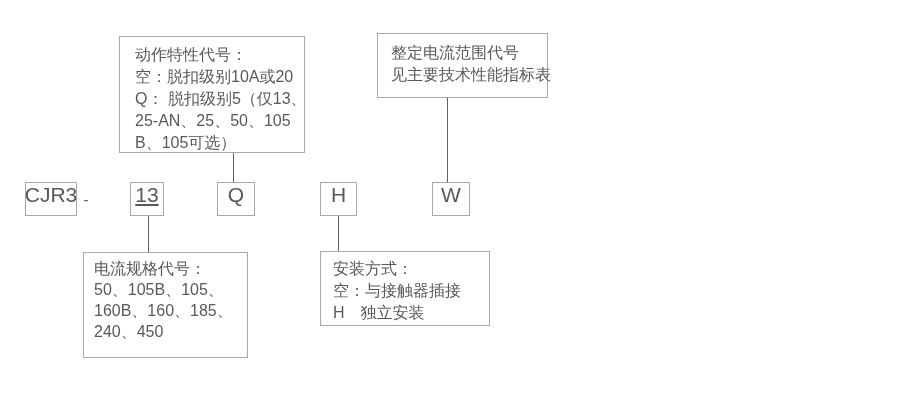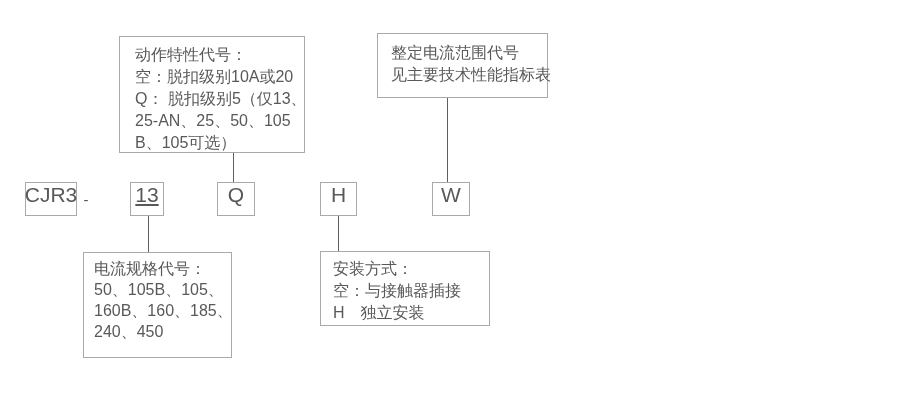--- a/index.html
+++ b/index.html
@@ -20,21 +20,21 @@
   .callout{
     position:absolute;
     border:1px solid var(--border);
     background:var(--bg);
     font-size:16px;
     box-sizing:border-box;
   }
   .callout .cl{white-space:nowrap;}
   #callout-trip{left:119px;top:36px;width:186px;height:117px;padding:7px 6px 0 15px;line-height:22px;}
   #callout-range{left:377px;top:33px;width:171px;height:65px;padding:8px 6px 0 13px;line-height:22px;}
-  #callout-spec{left:83px;top:252px;width:149px;height:106px;padding:5px 16px 0 10px;line-height:21px;}
+  #callout-spec{left:83px;top:252px;width:165px;height:106px;padding:5px 16px 0 10px;line-height:21px;}
   #callout-mount{left:320px;top:251px;width:170px;height:75px;padding:6px 4px 0 12px;line-height:22px;}
   .code-box{
     position:absolute;
     top:182px;height:34px;
     border:1px solid var(--border);
     background:var(--bg);
     display:flex;align-items:flex-start;justify-content:center;
     font-size:21px;
     box-sizing:border-box;
   }

